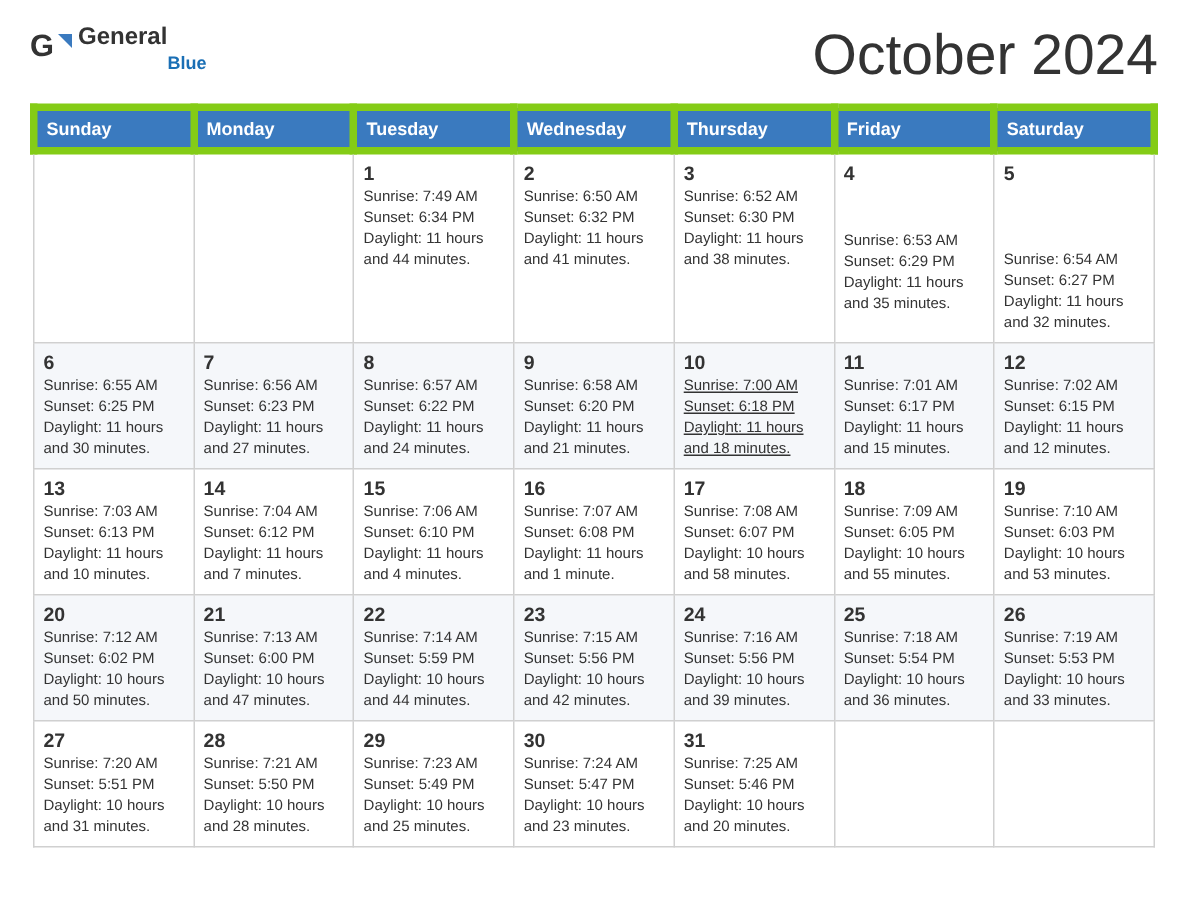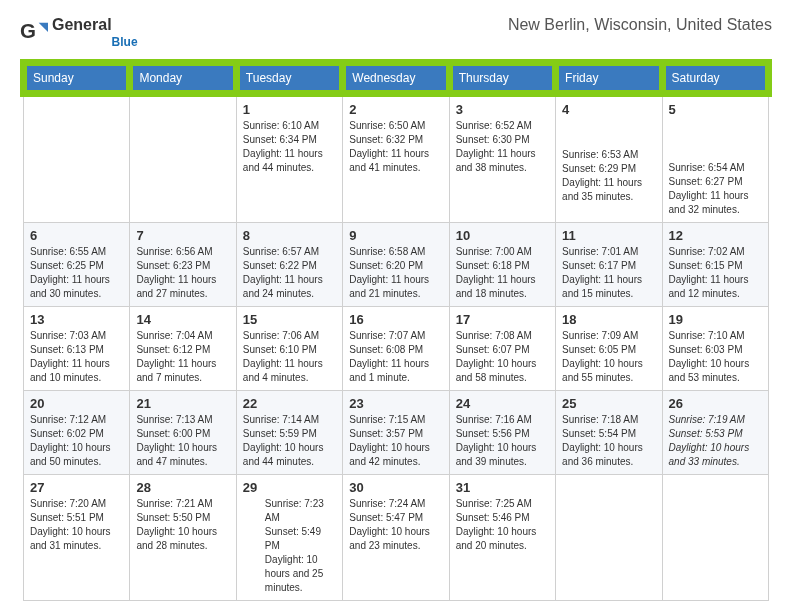--- a/index.html
+++ b/index.html
@@ -55,24 +55,24 @@
     }
     table {
       width: 100%;
       border-collapse: collapse;
       table-layout: fixed;
     }
     th {
       background-color: #3a7abf;
       color: #fff;
       font-size: 12px;
-      font-weight: normal;
+      font-weight: bold;
       padding: 5px 6px;
       text-align: left;
-      border: 7px solid #84cc16;
+      border: 5px solid #84cc16;
     }
     td {
       vertical-align: top;
       border: 1px solid #d0d0d0;
       padding: 5px 6px;
       font-size: 10.5px;
       color: #333;
       background: #fff;
       height: 80px;
     }
@@ -105,21 +105,21 @@
     <svg class="logo-icon" viewBox="0 0 30 30">
       <text x="0" y="20" font-size="22" font-weight="bold" fill="#333">G</text>
       <polygon points="20,4 30,4 30,14" fill="#3a7abf"></polygon>
     </svg>
     <div class="logo-text">
       <span class="logo-general">General</span>
       <span class="logo-blue">Blue</span>
     </div>
   </div>
   <div class="title-block">
-    <div class="subtitle">New Berlin, Wisconsin, United States</div>
+    <div class="month-title">October 2024</div>
   </div>
 </div>
 
 <table>
   <thead>
     <tr>
     <th>Sunday</th>
         <th>Monday</th>
         <th>Tuesday</th>
         <th>Wednesday</th>
@@ -127,21 +127,21 @@
         <th>Friday</th>
         <th>Saturday</th>
       </tr>
   </thead>
   <tbody id="calendar-body">
   <tr>
         <td class="empty"></td>
         <td class="empty"></td>
         <td>
           <span class="day-num">1</span>
-          <div class="day-info" style="white-space: pre-line;">Sunrise: 6:10 AM
+          <div class="day-info" style="white-space: pre-line;">Sunrise: 7:49 AM
 Sunset: 6:34 PM
 Daylight: 11 hours and 44 minutes.</div>
         </td>
         <td>
           <span class="day-num">2</span>
           <div class="day-info" style="white-space: pre-line;">Sunrise: 6:50 AM
 Sunset: 6:32 PM
 Daylight: 11 hours and 41 minutes.</div>
         </td>
         <td>
@@ -183,21 +183,21 @@
 Daylight: 11 hours and 24 minutes.</div>
         </td>
         <td>
           <span class="day-num">9</span>
           <div class="day-info" style="white-space: pre-line;">Sunrise: 6:58 AM
 Sunset: 6:20 PM
 Daylight: 11 hours and 21 minutes.</div>
         </td>
         <td>
           <span class="day-num">10</span>
-          <div class="day-info" style="white-space: pre-line;">Sunrise: 7:00 AM
+          <div class="day-info" style="white-space: pre-line; text-decoration: underline;">Sunrise: 7:00 AM
 Sunset: 6:18 PM
 Daylight: 11 hours and 18 minutes.</div>
         </td>
         <td>
           <span class="day-num">11</span>
           <div class="day-info" style="white-space: pre-line;">Sunrise: 7:01 AM
 Sunset: 6:17 PM
 Daylight: 11 hours and 15 minutes.</div>
         </td>
         <td>
@@ -266,58 +266,58 @@
         </td>
         <td>
           <span class="day-num">22</span>
           <div class="day-info" style="white-space: pre-line;">Sunrise: 7:14 AM
 Sunset: 5:59 PM
 Daylight: 10 hours and 44 minutes.</div>
         </td>
         <td>
           <span class="day-num">23</span>
           <div class="day-info" style="white-space: pre-line;">Sunrise: 7:15 AM
-Sunset: 3:57 PM
+Sunset: 5:56 PM
 Daylight: 10 hours and 42 minutes.</div>
         </td>
         <td>
           <span class="day-num">24</span>
           <div class="day-info" style="white-space: pre-line;">Sunrise: 7:16 AM
 Sunset: 5:56 PM
 Daylight: 10 hours and 39 minutes.</div>
         </td>
         <td>
           <span class="day-num">25</span>
           <div class="day-info" style="white-space: pre-line;">Sunrise: 7:18 AM
 Sunset: 5:54 PM
 Daylight: 10 hours and 36 minutes.</div>
         </td>
         <td>
           <span class="day-num">26</span>
-          <div class="day-info" style="white-space: pre-line; font-style: italic;">Sunrise: 7:19 AM
+          <div class="day-info" style="white-space: pre-line;">Sunrise: 7:19 AM
 Sunset: 5:53 PM
 Daylight: 10 hours and 33 minutes.</div>
         </td>
       </tr>
       <tr>
         <td>
           <span class="day-num">27</span>
           <div class="day-info" style="white-space: pre-line;">Sunrise: 7:20 AM
 Sunset: 5:51 PM
 Daylight: 10 hours and 31 minutes.</div>
         </td>
         <td>
           <span class="day-num">28</span>
           <div class="day-info" style="white-space: pre-line;">Sunrise: 7:21 AM
 Sunset: 5:50 PM
 Daylight: 10 hours and 28 minutes.</div>
         </td>
         <td>
           <span class="day-num">29</span>
-          <div class="day-info" style="white-space: pre-line; margin-left: 22px;">Sunrise: 7:23 AM
+          <div class="day-info" style="white-space: pre-line;">Sunrise: 7:23 AM
 Sunset: 5:49 PM
 Daylight: 10 hours and 25 minutes.</div>
         </td>
         <td>
           <span class="day-num">30</span>
           <div class="day-info" style="white-space: pre-line;">Sunrise: 7:24 AM
 Sunset: 5:47 PM
 Daylight: 10 hours and 23 minutes.</div>
         </td>
         <td>

